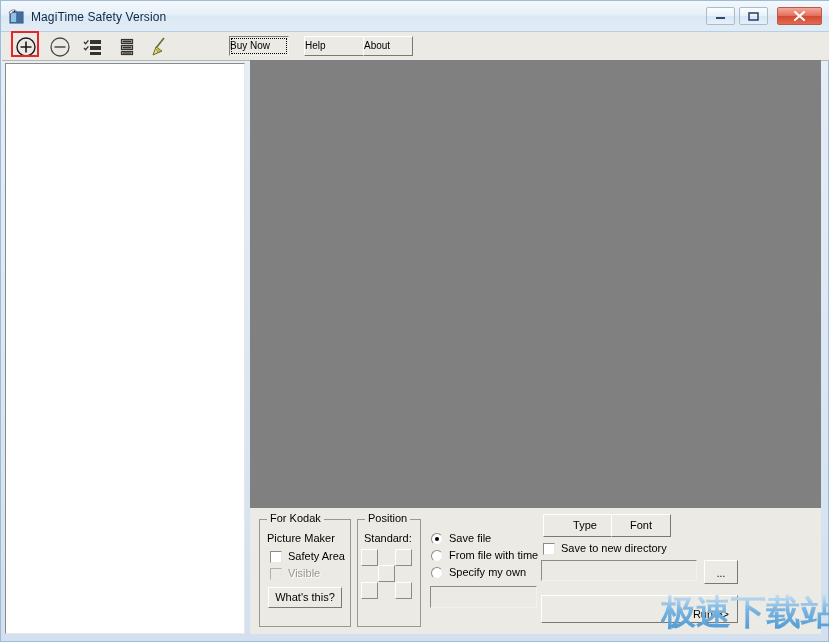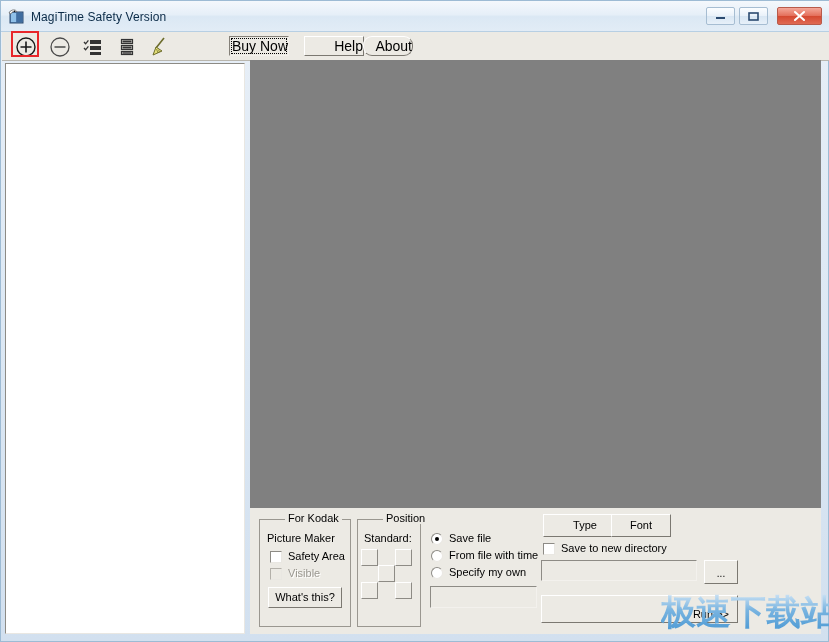--- a/index.html
+++ b/index.html
@@ -75,42 +75,42 @@
     width: 28px; height: 26px;
     box-sizing: border-box;
     border: 2px solid #e8262a;
     background: transparent;
     z-index: 5;
   }
   .tbbtn {
     position: absolute; top: 4px;
     height: 20px;
     box-sizing: border-box;
-    font-size: 14px;
+    font-size: 10px;
     color: #000;
     background: #eceae4;
     border-top: 1px solid #ffffff;
     border-left: 1px solid #ffffff;
     border-right: 1px solid #7b7871;
     border-bottom: 1px solid #7b7871;
-    text-align: right;
+    text-align: left;
     line-height: 18px;
     cursor: default;
   }
   #tb-buy {
     left: 227px; width: 60px;
     border-top: 1px solid #848078;
     border-left: 1px solid #848078;
     border-right: 1px solid #f2f0ec;
     border-bottom: 1px solid #f2f0ec;
     outline: 1px dotted #000;
     outline-offset: -3px;
   }
   #tb-help { left: 302px; width: 60px; }
-  #tb-about { left: 361px; width: 50px; border-radius: 9px; }
+  #tb-about { left: 361px; width: 50px; }
 
   
   #left-panel {
     position: absolute;
     left: 4px; top: 62px;
     width: 240px; height: 571px;
     box-sizing: border-box;
     background: #ffffff;
     border-top: 1px solid #8d8b85;
     border-left: 1px solid #8d8b85;
@@ -136,21 +136,21 @@
 
   .group {
     position: absolute;
     box-sizing: border-box;
     border: 1px solid #9a9790;
     border-top-color: #9a9790;
     background: transparent;
   }
   .group-label {
     position: absolute;
-    top: -8px; left: 25px;
+    top: -8px; left: 7px;
     padding: 0 3px;
     background: #eceae4;
     font-size: 11px;
     color: #000;
     white-space: nowrap;
   }
   .plain {
     position: absolute;
     font-size: 11px;
     color: #000;

